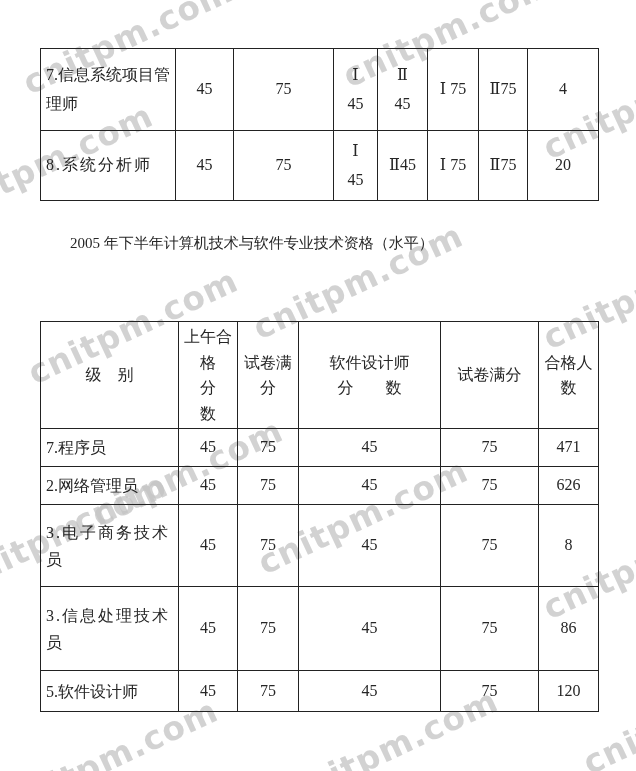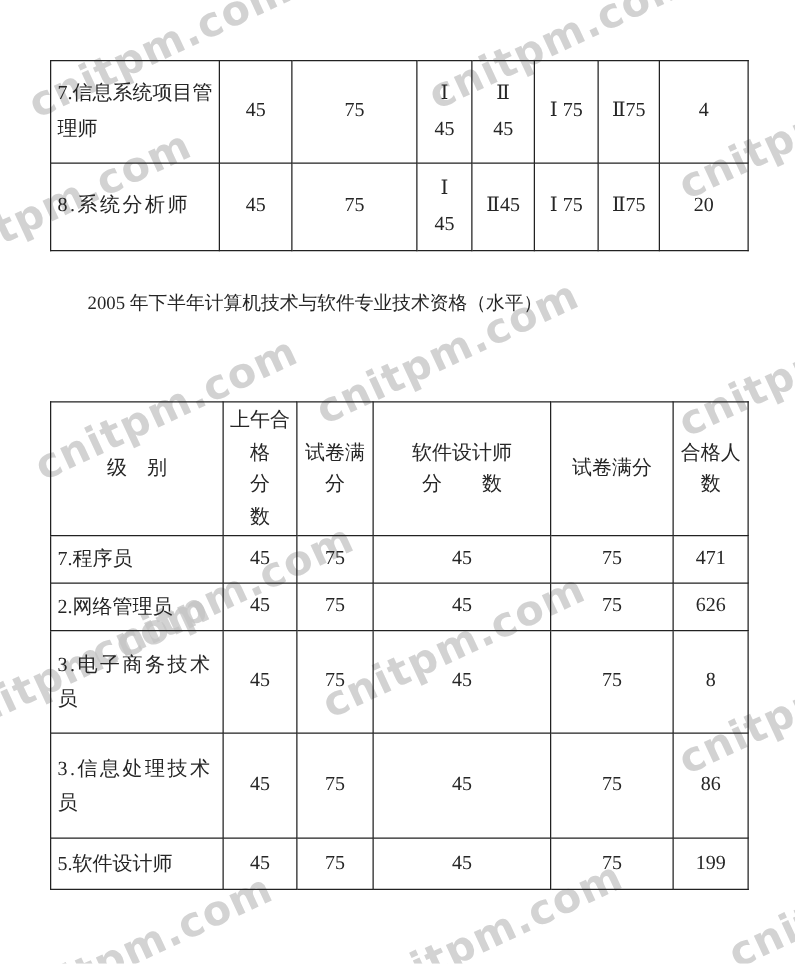--- a/index.html
+++ b/index.html
@@ -165,18 +165,18 @@
         <td>45</td>
         <td>75</td>
         <td>86</td>
       </tr>
       <tr style="height:41px">
         <td class="label">5.软件设计师</td>
         <td>45</td>
         <td>75</td>
         <td>45</td>
         <td>75</td>
-        <td>199</td>
+        <td>120</td>
       </tr>
     </tbody>
   </table>
 
 </div>
 
 </body></html>

